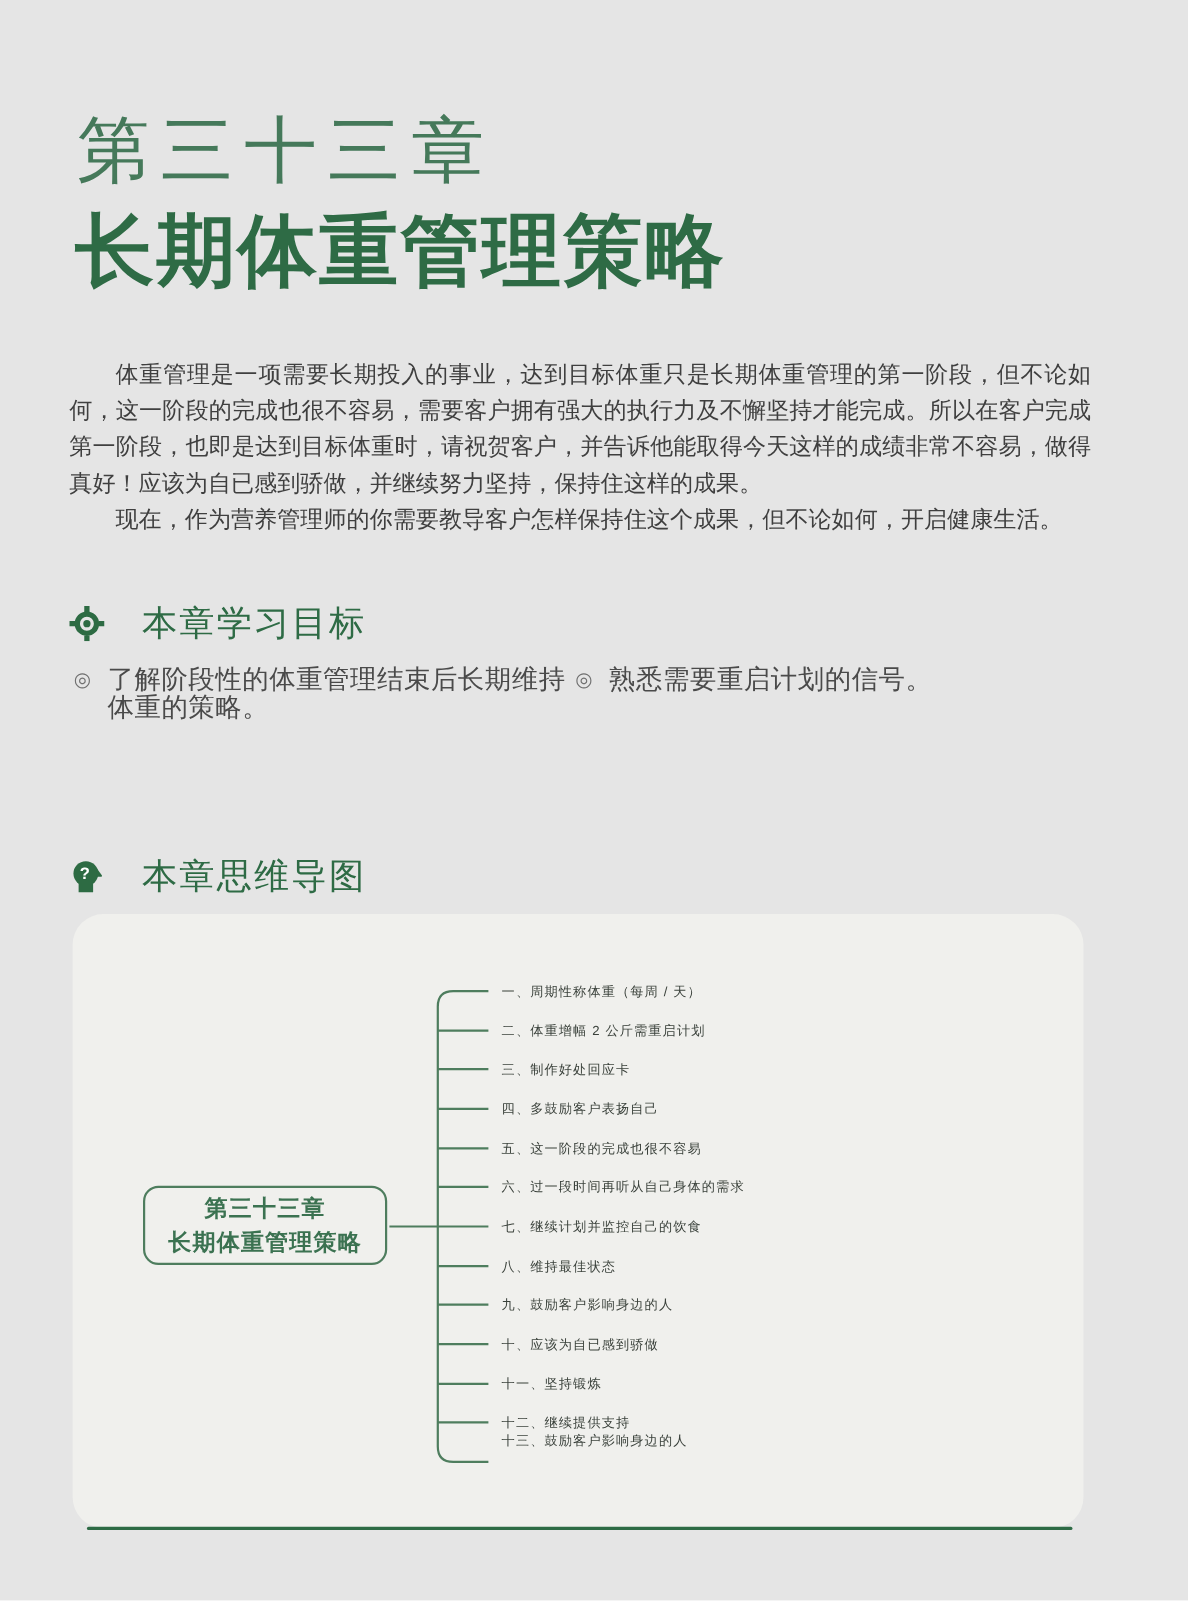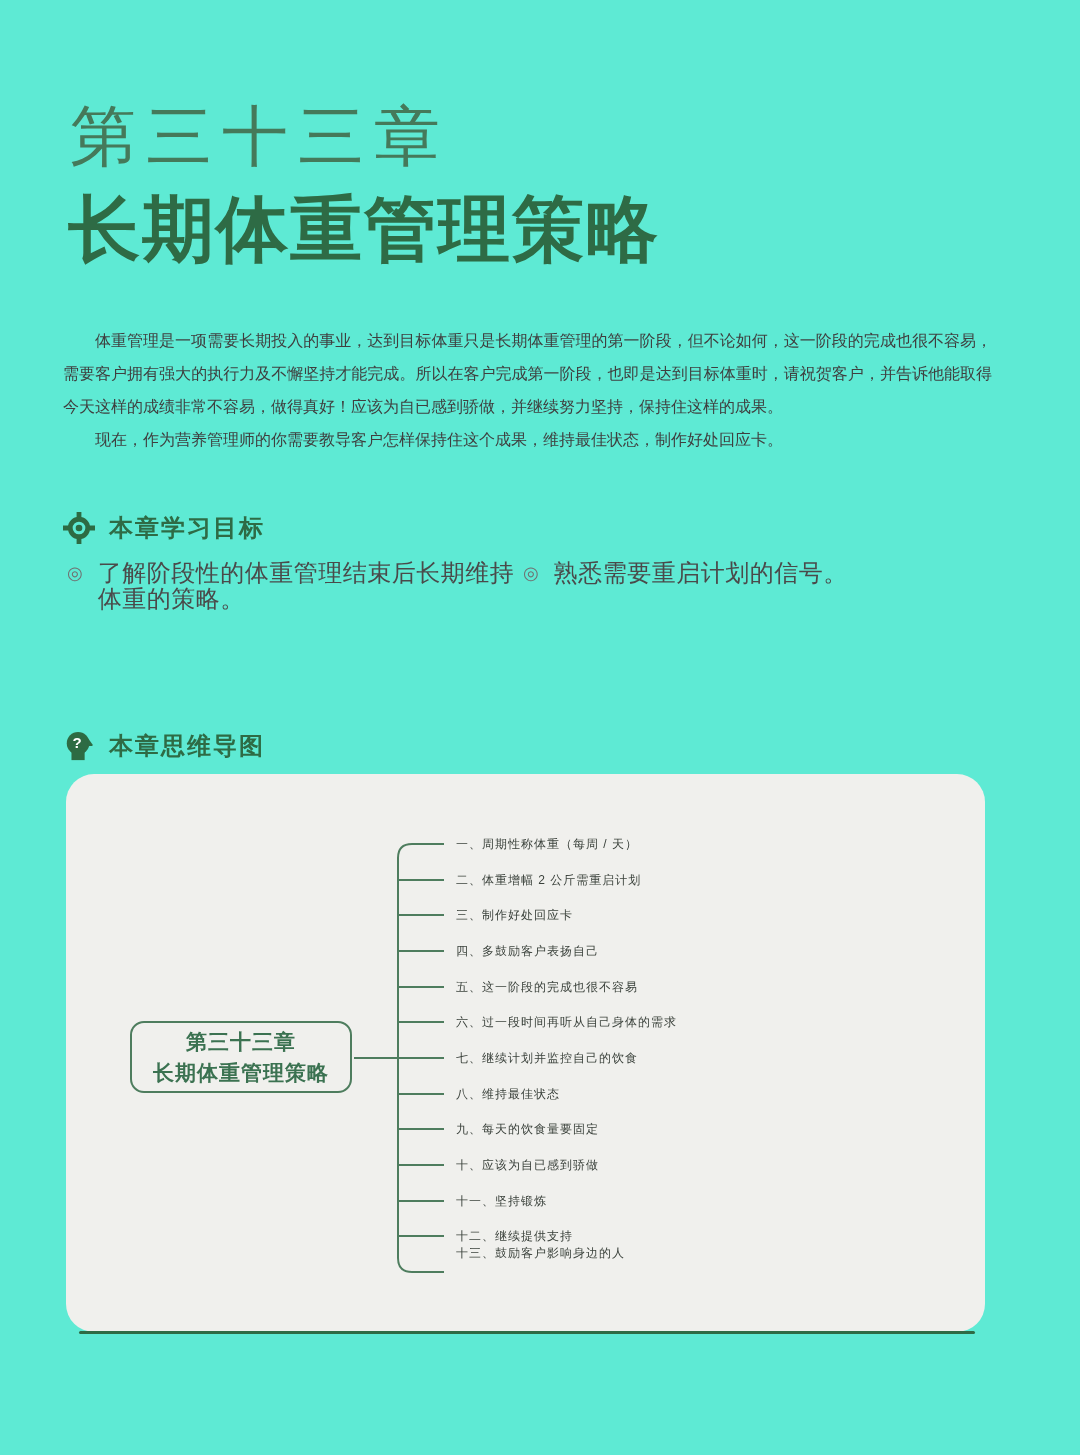--- a/index.html
+++ b/index.html
@@ -1,41 +1,41 @@
 <!DOCTYPE html>
 <html><head>
 <meta charset="utf-8">
 <style>
   * { margin:0; padding:0; box-sizing:border-box; }
   html,body { background:#ffffff; }
   .page {
-    position:relative; width:1080px; height:1455px; background:#5eead4;
+    position:relative; width:1080px; height:1455px; background:#e5e5e5;
     font-family:"Liberation Sans", sans-serif; overflow:hidden;
   }
   .kicker {
     margin:94px 0 0 70px; font-size:66px; line-height:84px; font-weight:300;
     color:#45795A; letter-spacing:10px;
   }
   .main-title {
     margin:8px 0 0 68px; font-size:72px; line-height:86px; font-weight:900;
     color:#2E6B45; letter-spacing:2px;
   }
   .intro {
-    margin:52px 88px 0 63px; font-size:16px; line-height:33px; color:#3F3F3F;
+    margin:52px 88px 0 63px; font-size:21px; line-height:33px; color:#3F3F3F;
     text-align:justify;
   }
   .intro p { text-indent:2em; }
   .section-header {
     display:flex; align-items:center; gap:14px; margin-left:63px;
   }
   .section-header.objectives { margin-top:56px; }
   .section-header.mindmap { margin-top:118px; }
   .section-header .icon { width:32px; height:32px; flex:0 0 auto; display:block; }
   .section-title {
-    font-size:24px; font-weight:bold; color:#2E6B45; letter-spacing:2px;
+    font-size:32px; font-weight:normal; color:#2E6B45; letter-spacing:2px;margin-left:20px;
   }
   .bullet-row {
     display:flex; margin:16px 60px 0 67px; align-items:flex-start;
   }
   .bullet-item { display:flex; gap:15px; align-items:flex-start; }
   .bullet-item.first { flex:0 0 456px; }
   .bullet-marker { color:#707070; font-size:18px; line-height:26px; }
   .bullet-text { color:#4A4A4A; font-size:24px; line-height:26px; letter-spacing:0.5px; }
   .map-box {
     position:relative; margin:12px 0 0 66px; width:919px; height:558px;
@@ -62,21 +62,21 @@
 </head>
 <body>
 
 <div class="page">
 
   <div class="kicker">第三十三章</div>
   <h1 class="main-title">长期体重管理策略</h1>
 
   <div class="intro">
     <p>体重管理是一项需要长期投入的事业，达到目标体重只是长期体重管理的第一阶段，但不论如何，这一阶段的完成也很不容易，需要客户拥有强大的执行力及不懈坚持才能完成。所以在客户完成第一阶段，也即是达到目标体重时，请祝贺客户，并告诉他能取得今天这样的成绩非常不容易，做得真好！应该为自已感到骄做，并继续努力坚持，保持住这样的成果。</p>
-    <p>现在，作为营养管理师的你需要教导客户怎样保持住这个成果，维持最佳状态，制作好处回应卡。</p>
+    <p>现在，作为营养管理师的你需要教导客户怎样保持住这个成果，但不论如何，开启健康生活。</p>
   </div>
 
   <div class="section-header objectives">
     <svg class="icon" viewBox="0 0 30 30">
       <path d="M15 0v5M15 25v5M0 15h5M25 15h5" stroke="#2D6B43" stroke-width="4.5" fill="none"></path>
       <circle cx="15" cy="15" r="8.2" fill="none" stroke="#2D6B43" stroke-width="4.5"></circle>
       <circle cx="15" cy="15" r="3.1" fill="#2D6B43"></circle>
     </svg>
     <span class="section-title">本章学习目标</span>
   </div>
@@ -115,21 +115,21 @@
     </div>
 
     <div class="branch-label" style="top:57px">一、周期性称体重（每周 / 天）</div>
     <div class="branch-label" style="top:93px">二、体重增幅 2 公斤需重启计划</div>
     <div class="branch-label" style="top:128px">三、制作好处回应卡</div>
     <div class="branch-label" style="top:164px">四、多鼓励客户表扬自己</div>
     <div class="branch-label" style="top:200px">五、这一阶段的完成也很不容易</div>
     <div class="branch-label" style="top:235px">六、过一段时间再听从自己身体的需求</div>
     <div class="branch-label" style="top:271px">七、继续计划并监控自己的饮食</div>
     <div class="branch-label" style="top:307px">八、维持最佳状态</div>
-    <div class="branch-label" style="top:342px">九、每天的饮食量要固定</div>
+    <div class="branch-label" style="top:342px">九、鼓励客户影响身边的人</div>
     <div class="branch-label" style="top:378px">十、应该为自已感到骄做</div>
     <div class="branch-label" style="top:414px">十一、坚持锻炼</div>
     <div class="branch-label" style="top:449px">十二、继续提供支持</div>
     <div class="branch-label" style="top:466px">十三、鼓励客户影响身边的人</div>
 
     <div class="map-accent"></div>
   </div>
 
 </div>
 

